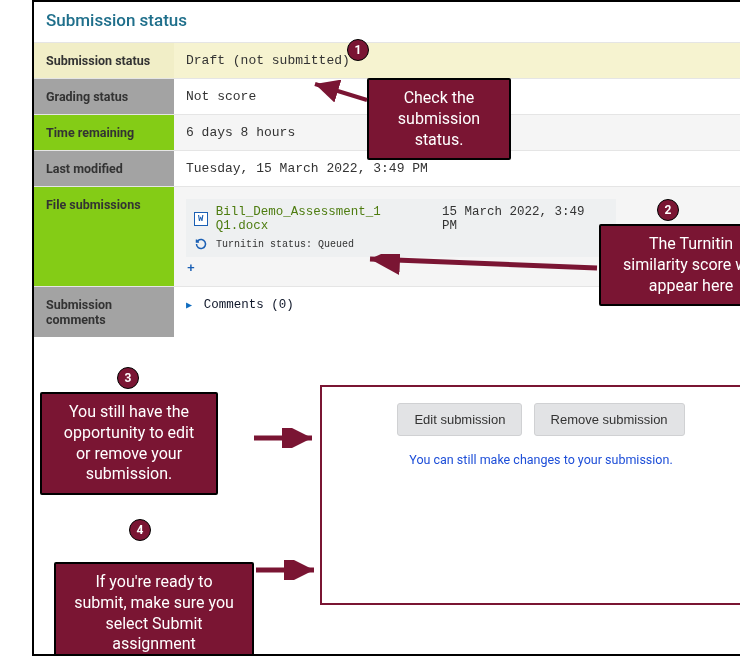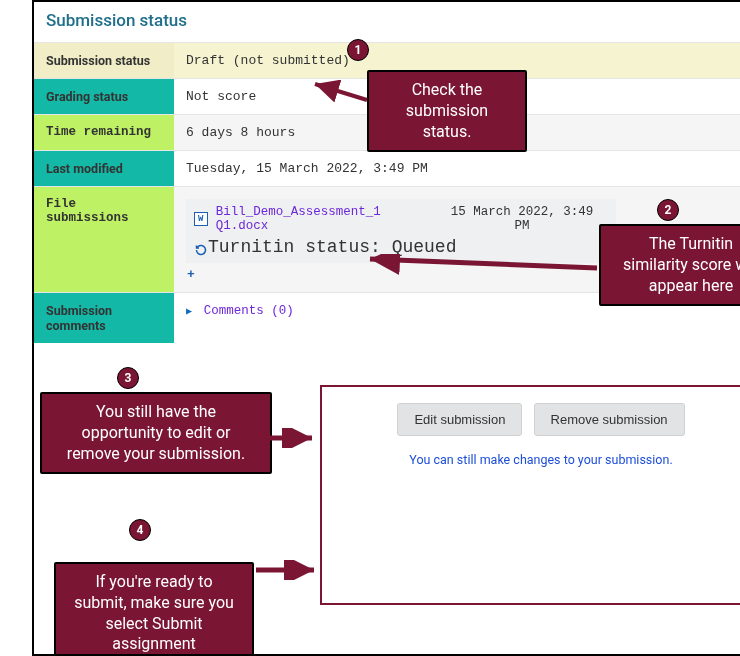--- a/index.html
+++ b/index.html
@@ -30,62 +30,62 @@
     width: 100%;
     border-collapse: collapse;
   }
   .status-table tr {
     border-top: 1px solid #e5e5e5;
   }
   .status-table th {
     text-align: left;
     font-weight: 700;
     font-size: 12.5px;
-    background: #14b8a6;
+    background: #a3a3a3;
     padding: 10px 12px;
     width: 140px;
     vertical-align: top;
   }
   .status-table td {
     padding: 10px 12px;
     font-size: 13px;
     vertical-align: top;
     font-family: Liberation Mono, monospace;
   }
   .row-highlight th { background:#f1eec7; }
   .row-highlight td { background:#f6f3d0; }
-  .row-alt th { background:#bef264;font-family:Liberation Mono, monospace; }
+  .row-alt th { background:#84cc16; }
   .row-alt td { background:#f5f5f5; }
   .file-block {
     background: #eef0f1;
     padding: 6px 8px;
     margin-top: 2px;
     width: 430px;
   }
   .file-row {
     display: flex;
     align-items: center;
     gap: 8px;
     font-size: 12.5px;
   }
   .file-link {
-    color: #6d28d9;
+    color: #4d7c0f;
     text-decoration: none;
   }
   .file-date {
     margin-left: auto;
     color: #333;
     font-size: 12.5px;
     padding-right: 6px;
-    text-align: center;
   }
   .turnitin-row {
     display: flex;
-    align-items: flex-end;
-    font-size: 18px;
+    align-items: center;
+    gap: 8px;
+    font-size: 10px;
     padding-top: 4px;
   }
   .icon-word {
     width: 14px; height: 14px;
     border: 1px solid #1a5fb4;
     background: #fff;
     color: #1a5fb4;
     font-size: 9px;
     font-weight: bold;
     line-height: 12px;
@@ -102,21 +102,21 @@
   }
   .icon-plus {
     color: #1a5fb4;
     font-weight: bold;
     font-size: 13px;
     padding-left: 1px;
     padding-top: 4px;
     display: block;
   }
   .comments-link {
-    color: #6d28d9;
+    color: #0f172a;
     font-size: 12.5px;
     text-decoration: none;
   }
   .comments-caret {
     color: #0f6cbf;
     margin-right: 4px;
     font-size: 10px;
   }
   .action-panel {
     position: absolute;
@@ -238,21 +238,21 @@
 
   <div class="action-panel">
     <div>
       <button class="btn">Edit submission</button>
       <button class="btn">Remove submission</button>
     </div>
     <div class="panel-text">You can still make changes to your submission.</div>
   </div>
 
   <div class="badge" style="left:313px; top:37px;">1</div>
-  <div class="callout" style="left:333px; top:68px; width:160px;">Check the submission status.</div>
+  <div class="callout" style="left:333px; top:76px; width:144px;">Check the submission status.</div>
   <svg class="arrow" style="left:275px; top:78px;" width="60" height="30">
     <defs>
         <marker id="ah1" markerWidth="8" markerHeight="8" refX="6" refY="3" orient="auto">
           <path d="M0,0 L6,3 L0,6 Z" fill="#7a1533"></path>
         </marker>
       </defs>
     <line x1="58" y1="20" x2="6" y2="4" stroke="#7a1533" stroke-width="4" marker-end="url(#ah1)"></line>
   </svg>
 
   <div class="badge" style="left:623px; top:197px;">2</div>
@@ -260,21 +260,21 @@
   <svg class="arrow" style="left:330px; top:252px;" width="238" height="30">
     <defs>
         <marker id="ah2" markerWidth="8" markerHeight="8" refX="6" refY="3" orient="auto">
           <path d="M0,0 L6,3 L0,6 Z" fill="#7a1533"></path>
         </marker>
       </defs>
     <line x1="233" y1="14" x2="6" y2="5" stroke="#7a1533" stroke-width="5" marker-end="url(#ah2)"></line>
   </svg>
 
   <div class="badge" style="left:83px; top:365px;">3</div>
-  <div class="callout" style="left:6px; top:390px; width:232px;">You still have the opportunity to edit or remove your submission.</div>
+  <div class="callout" style="left:6px; top:390px; width:178px;">You still have the opportunity to edit or remove your submission.</div>
   <svg class="arrow" style="left:218px; top:426px;" width="66" height="20">
     <defs>
         <marker id="ah3" markerWidth="8" markerHeight="8" refX="6" refY="3" orient="auto">
           <path d="M0,0 L6,3 L0,6 Z" fill="#7a1533"></path>
         </marker>
       </defs>
     <line x1="2" y1="10" x2="60" y2="10" stroke="#7a1533" stroke-width="5" marker-end="url(#ah3)"></line>
   </svg>
 
   <div class="badge" style="left:95px; top:517px;">4</div>

